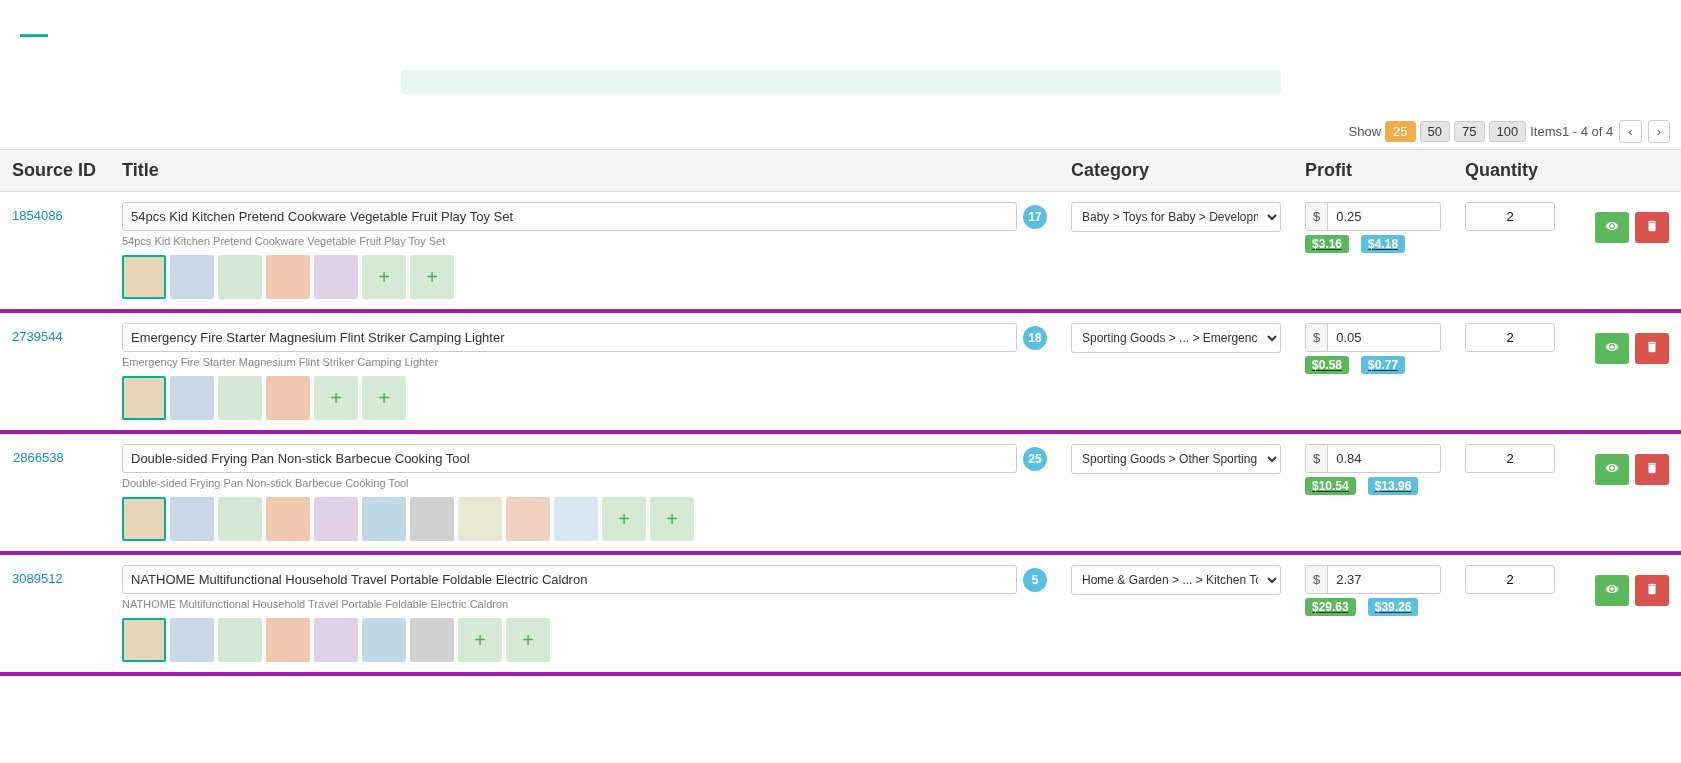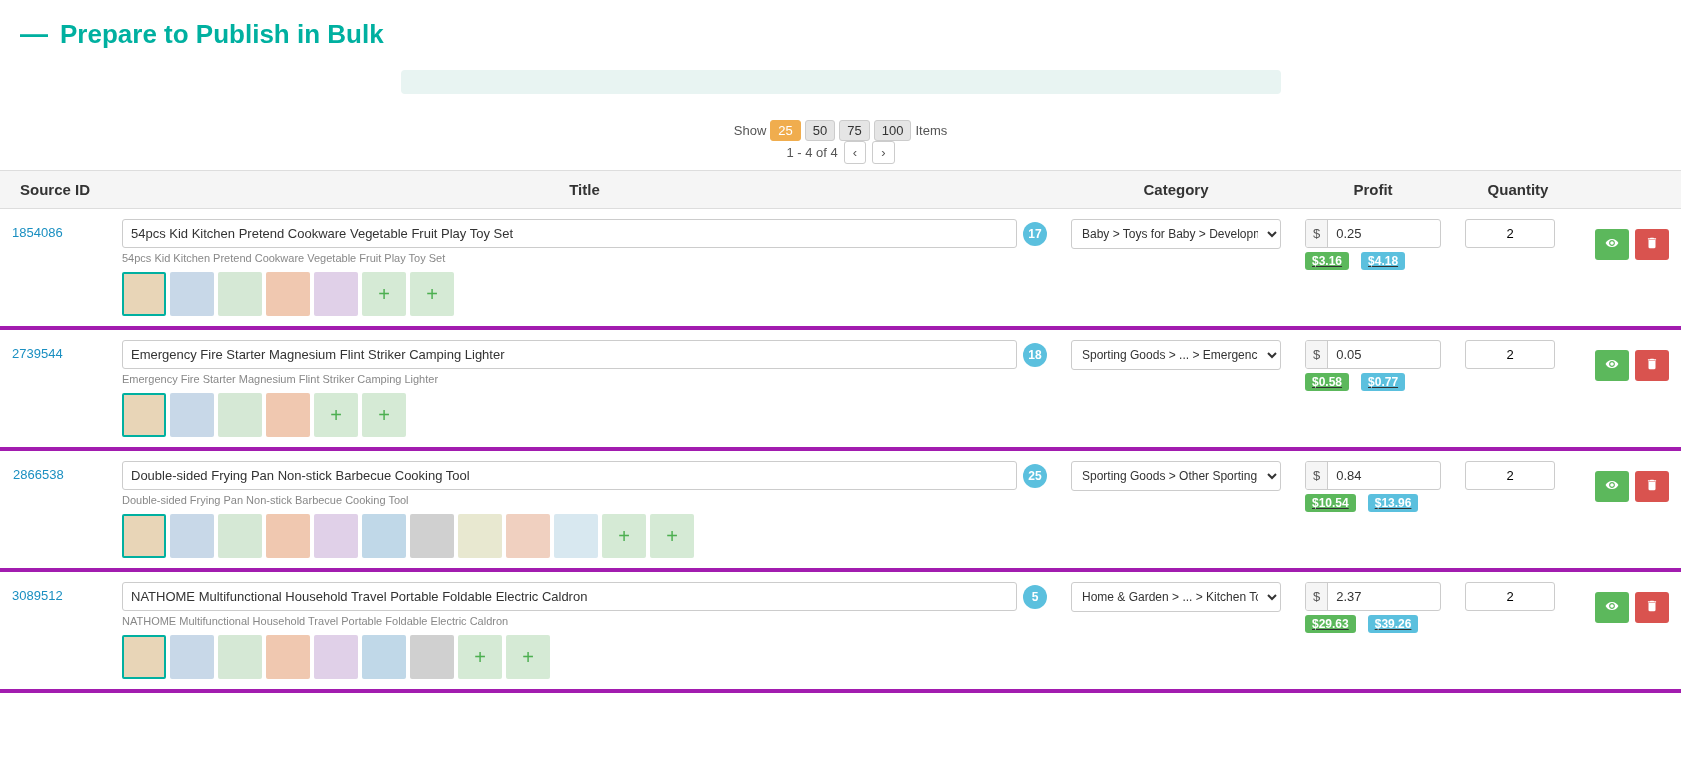--- a/index.html
+++ b/index.html
@@ -45,23 +45,22 @@
       padding: 8px 12px;
       font-size: 13px;
       color: #999;
       background: #fff;
       outline: none;
     }
 
     .pagination-row {
       display: flex;
       align-items: center;
-      justify-content: space-between;
-      padding: 6px 5px;
-      flex-direction: column;
+      justify-content: flex-end;
+      padding: 6px 11px;
     }
     .show-items {
       display: flex;
       align-items: center;
       gap: 4px;
       font-size: 13px;
       color: #555;
     }
     .show-btn {
       border: 1px solid #ccc;
@@ -102,23 +101,23 @@
       border-collapse: collapse;
     }
     thead tr {
       background: #f5f5f5;
       border-top: 1px solid #ddd;
       border-bottom: 1px solid #ddd;
     }
     thead th {
       padding: 10px 12px;
       font-weight: bold;
-      font-size: 15px;
+      font-size: 18px;
       color: #333;
-      text-align: center;
+      text-align: left;
     }
     thead th.col-source { width: 110px; }
     thead th.col-title { }
     thead th.col-category { width: 230px; }
     thead th.col-profit { width: 160px; }
     thead th.col-quantity { width: 130px; }
     thead th.col-actions { width: 90px; }
 
     tbody tr {
       border-bottom: 4px solid #a21caf;
@@ -285,21 +284,20 @@
       padding: 7px 10px;
       cursor: pointer;
       font-size: 14px;
     }
   </style>
 </head>
 <body>
 
 <div class="page-header">
   <span class="page-header-dash">—</span>
-  <span class="page-header-title">Prepare to Publish in Bulk</span>
 </div>
 
 <div class="search-box-section">
   <div class="search-box-container">
   </div>
 </div>
 
 <div class="pagination-row">
   <div class="show-items">
     <span>Show</span>

